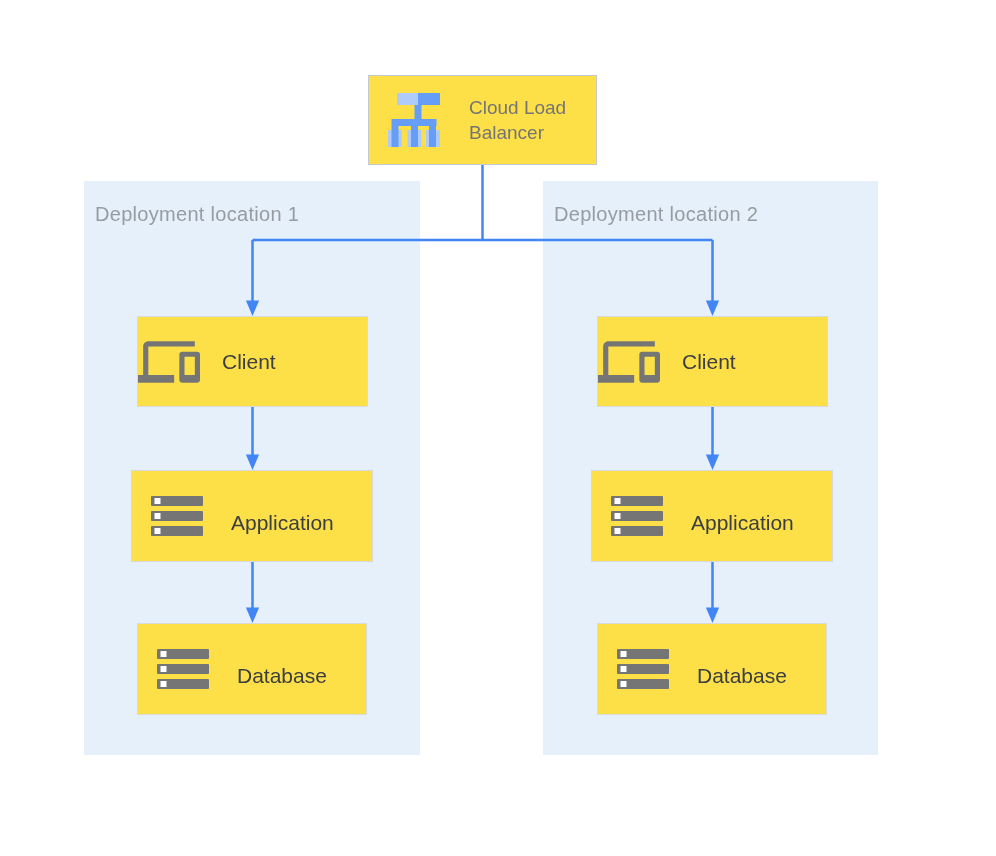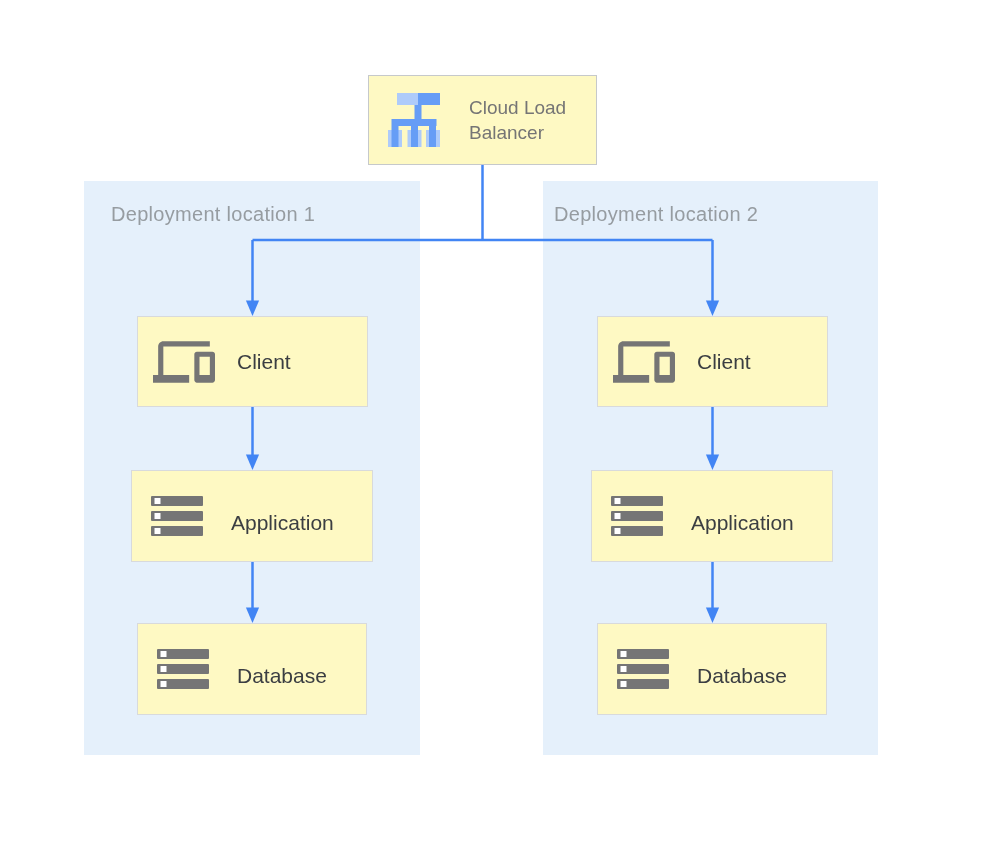--- a/index.html
+++ b/index.html
@@ -24,21 +24,21 @@
   }
   .region-label {
     position: absolute;
     font-size: 20px;
     letter-spacing: 0.3px;
     color: #969ca1;
     white-space: nowrap;
   }
   .node {
     position: absolute;
-    background: #fef9c3;
+    background: #fde047;
     border: 1px solid #d8dadc;
     box-sizing: border-box;
     display: flex;
     align-items: center;
   }
   .node .label {
     font-size: 21px;
     color: #3b3e42;
     white-space: nowrap;
   }
@@ -47,41 +47,41 @@
     padding-left: 19px;
   }
   .node.lb-node .label {
     font-size: 19px;
     line-height: 25px;
     color: #757575;
     margin-left: 25px;
     max-width: 120px;
     white-space: normal;
   }
-  .node.client-node { padding-left: 15px; }
+  .node.client-node { }
   .node.client-node .label { margin-left: 22px; }
   .node.server-node { padding-left: 19px; }
   .node.server-node .label { margin-left: 28px; margin-top: 14px; }
   .icon { display: block; flex: 0 0 auto; }
   .arrows {
     position: absolute;
     left: 0;
     top: 0;
     pointer-events: none;
   }
 </style>
 </head>
 <body>
 
 <div class="canvas">
 
   <div class="region" style="left:84px;"></div>
   <div class="region" style="left:543px; width:335px;"></div>
 
-  <div class="region-label" style="left:111px; top:203px;">Deployment location 1</div>
+  <div class="region-label" style="left:95px; top:203px;">Deployment location 1</div>
   <div class="region-label" style="left:554px; top:203px;">Deployment location 2</div>
 
   <svg class="arrows" width="996" height="856" viewBox="0 0 996 856">
     <g stroke="#4285f4" stroke-width="2.5" fill="none">
       <path d="M482.5 165 V240"></path>
       <path d="M252.5 240 H712.5"></path>
       <path d="M252.5 240 V302"></path>
       <path d="M712.5 240 V302"></path>
       <path d="M252.5 407 V455"></path>
       <path d="M712.5 407 V455"></path>

